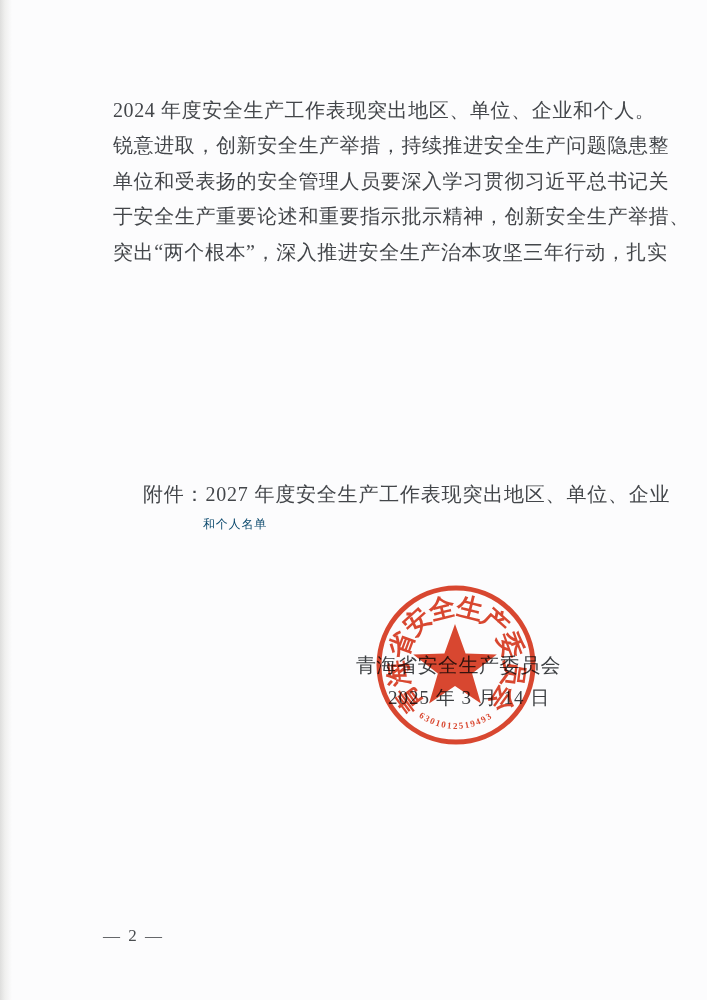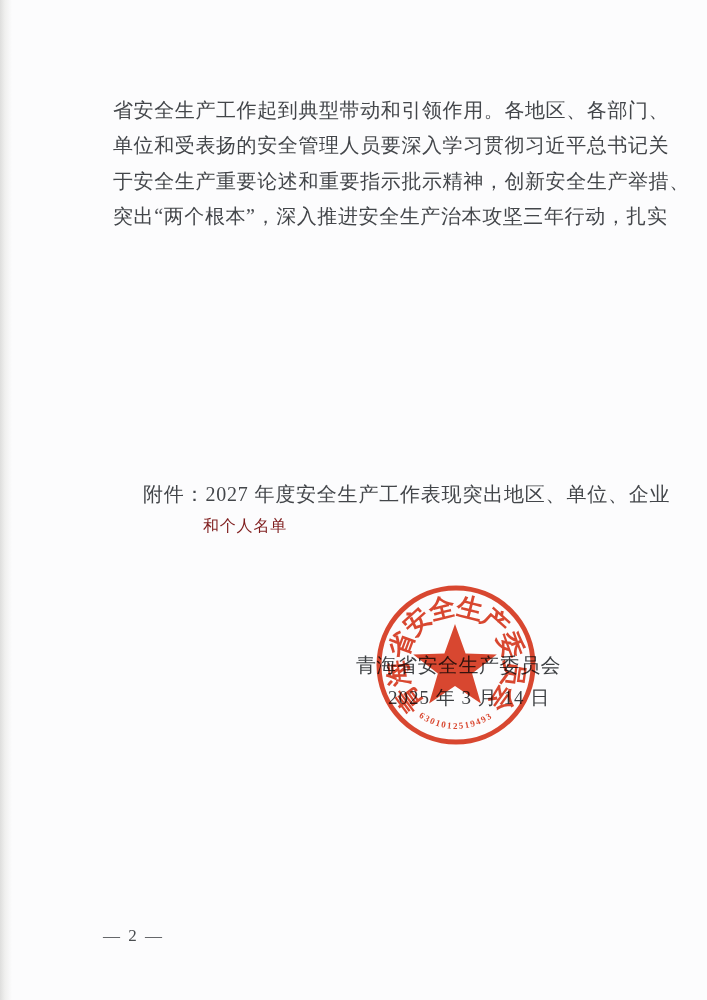--- a/index.html
+++ b/index.html
@@ -26,21 +26,21 @@
     white-space:nowrap;
   }
   .body-text .line{height:35.4px;}
   .body-text .indent{padding-left:33px;}
   .attachment-line1{
     position:absolute;left:143px;top:481px;
     font-size:20px;color:#43464a;letter-spacing:0.8px;white-space:nowrap;
   }
   .attachment-line2{
     position:absolute;left:203px;top:516px;
-    font-size:16px;color:#7f1d1d;letter-spacing:0.8px;white-space:nowrap;
+    font-size:12px;color:#0c4a6e;letter-spacing:0.8px;white-space:nowrap;
   }
   .issuer{
     position:absolute;left:356px;top:652px;
     font-size:20px;color:#3c3f42;letter-spacing:0.5px;white-space:nowrap;
   }
   .issue-date{
     position:absolute;left:388px;top:685px;
     font-size:19px;color:#3c3f42;letter-spacing:1px;white-space:nowrap;
   }
   .page-number{
@@ -63,21 +63,22 @@
     font-size:9px;font-weight:700;letter-spacing:1.6px;
   }
 </style>
 </head>
 <body>
 
 <div class="page">
   <div class="edge-shadow"></div>
 
   <div class="body-text">
-    <div class="line">省安全生产工作起到典型带动和引领作用。各地区、各部门、</div>
+    <div class="line">2024 年度安全生产工作表现突出地区、单位、企业和个人。</div>
+    <div class="line">锐意进取，创新安全生产举措，持续推进安全生产问题隐患整</div>
     <div class="line">单位和受表扬的安全管理人员要深入学习贯彻习近平总书记关</div>
     <div class="line">于安全生产重要论述和重要指示批示精神，创新安全生产举措、</div>
     <div class="line">突出“两个根本”，深入推进安全生产治本攻坚三年行动，扎实</div>
   </div>
 
   <div class="attachment-line1">附件：2027 年度安全生产工作表现突出地区、单位、企业</div>
   <div class="attachment-line2">和个人名单</div>
 
   <div class="issuer">青海省安全生产委员会</div>
   <div class="issue-date">2025 年 3 月 14 日</div>

